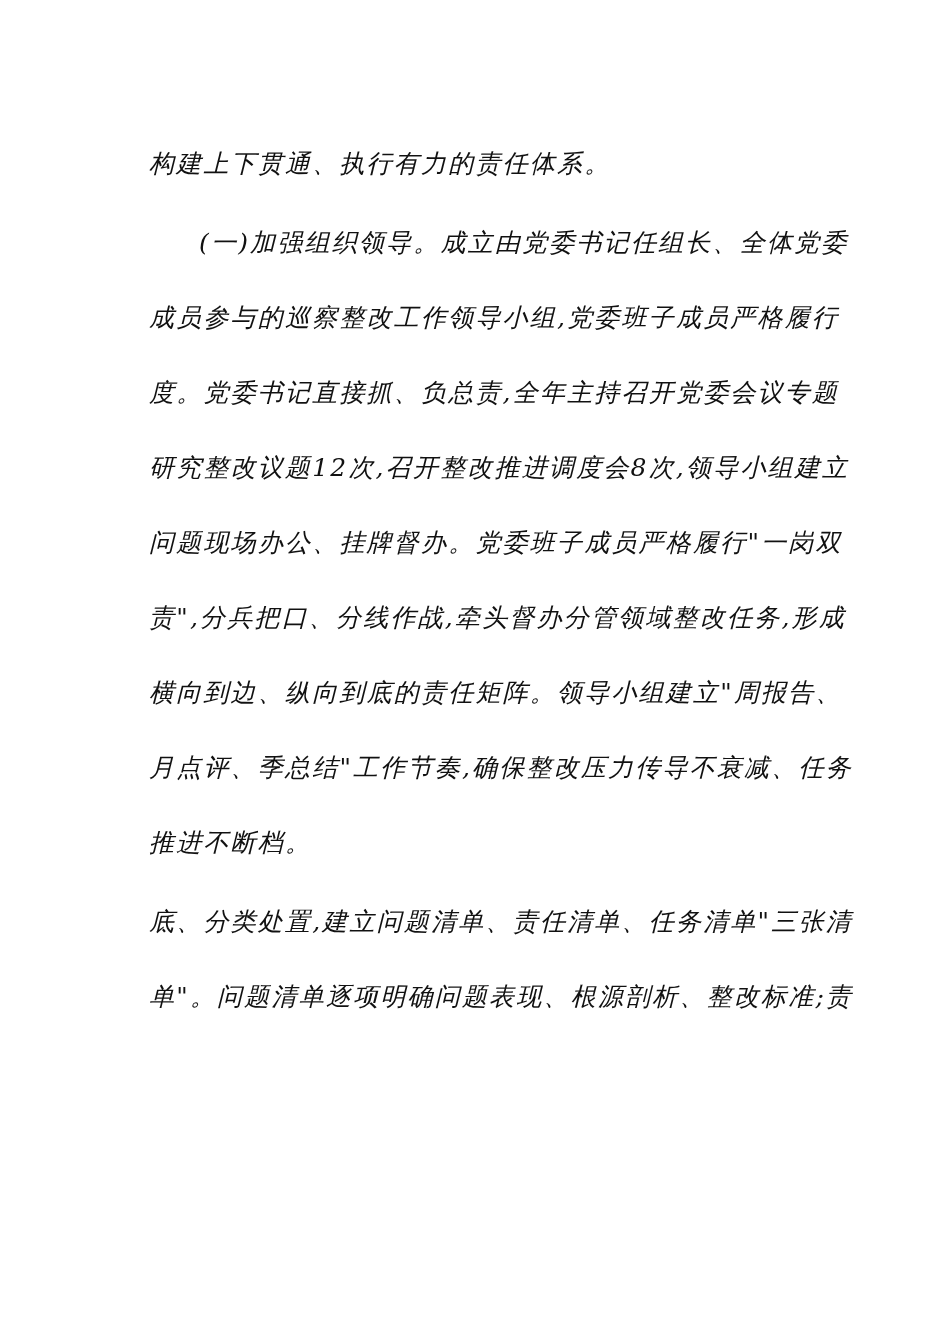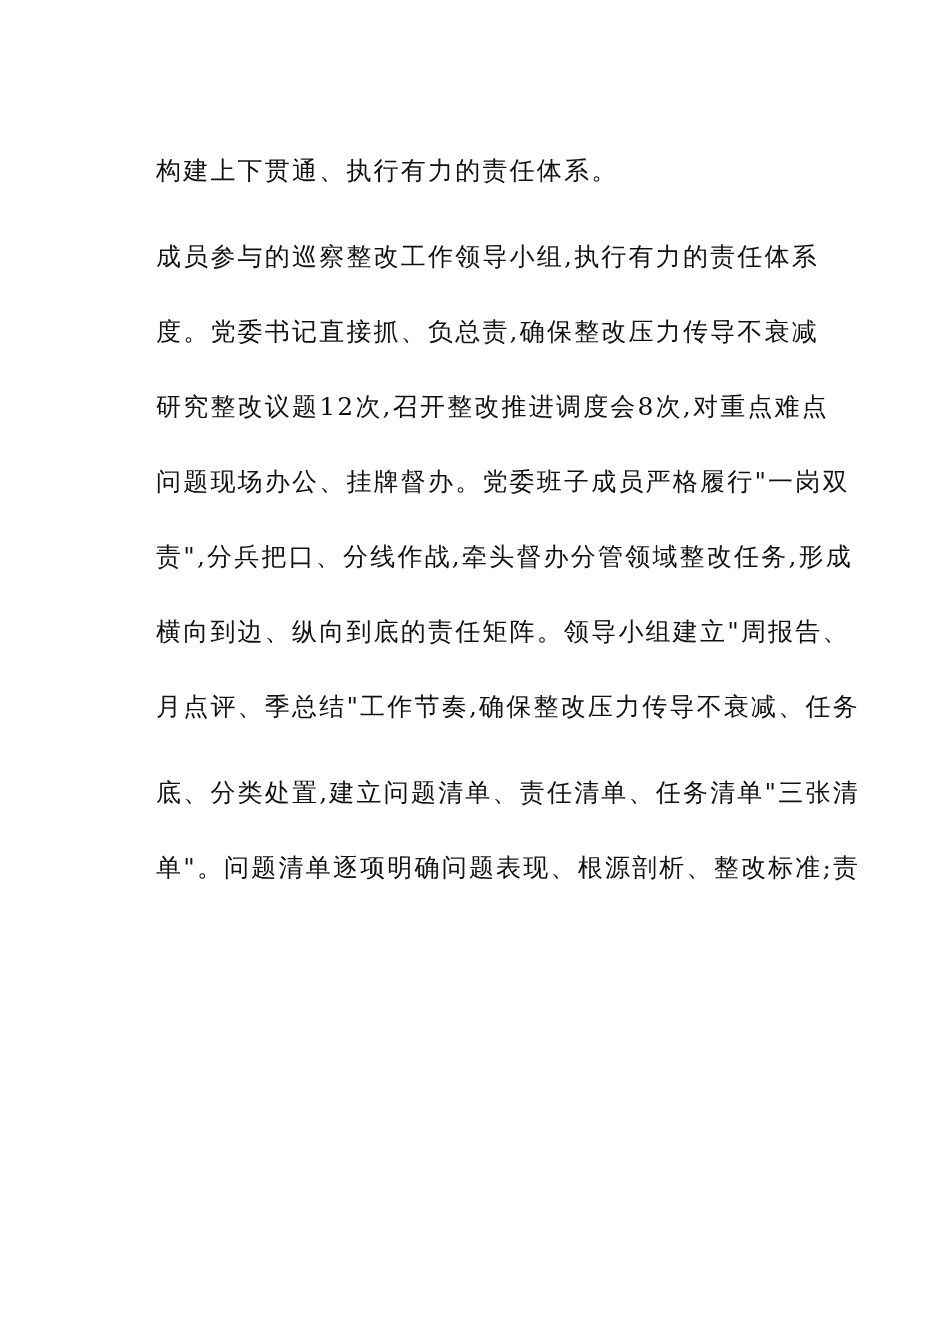--- a/index.html
+++ b/index.html
@@ -15,50 +15,53 @@
       font-family: "DejaVu Serif", "Liberation Serif", serif;
       color: #111111;
     }
     .page {
       position: absolute;
       left: 145px;
       top: 122px;
       width: 660px;
     }
     .para {
-      margin: 11px;
+      margin: 4px;
       font-size: 25px;
       line-height: 75px;
       letter-spacing: 2.2px;
       text-align: justify;
       text-align-last: left;
+      font-style: italic;
     }
     .line {
       display: block;
       white-space: nowrap;
       height: 75px;
     }
   </style>
 </head>
 <body>
 
 <div class="page">
 
   <div class="para">
     <span class="line">构建上下贯通、执行有力的责任体系。</span>
   </div>
 
   <div class="para">
-    <span class="line">成员参与的巡察整改工作领导小组,执行有力的责任体系</span>
-    <span class="line">度。党委书记直接抓、负总责,确保整改压力传导不衰减</span>
-    <span class="line">研究整改议题12次,召开整改推进调度会8次,对重点难点</span>
+    <span class="line" style="padding-left:50px">(一)加强组织领导。成立由党委书记任组长、全体党委</span>
+    <span class="line">成员参与的巡察整改工作领导小组,党委班子成员严格履行</span>
+    <span class="line">度。党委书记直接抓、负总责,全年主持召开党委会议专题</span>
+    <span class="line">研究整改议题12次,召开整改推进调度会8次,领导小组建立</span>
     <span class="line">问题现场办公、挂牌督办。党委班子成员严格履行"一岗双</span>
     <span class="line">责",分兵把口、分线作战,牵头督办分管领域整改任务,形成</span>
     <span class="line">横向到边、纵向到底的责任矩阵。领导小组建立"周报告、</span>
     <span class="line">月点评、季总结"工作节奏,确保整改压力传导不衰减、任务</span>
+    <span class="line">推进不断档。</span>
   </div>
 
   <div class="para">
     <span class="line">底、分类处置,建立问题清单、责任清单、任务清单"三张清</span>
     <span class="line">单"。问题清单逐项明确问题表现、根源剖析、整改标准;责</span>
   </div>
 
 </div>
 
 </body></html>

